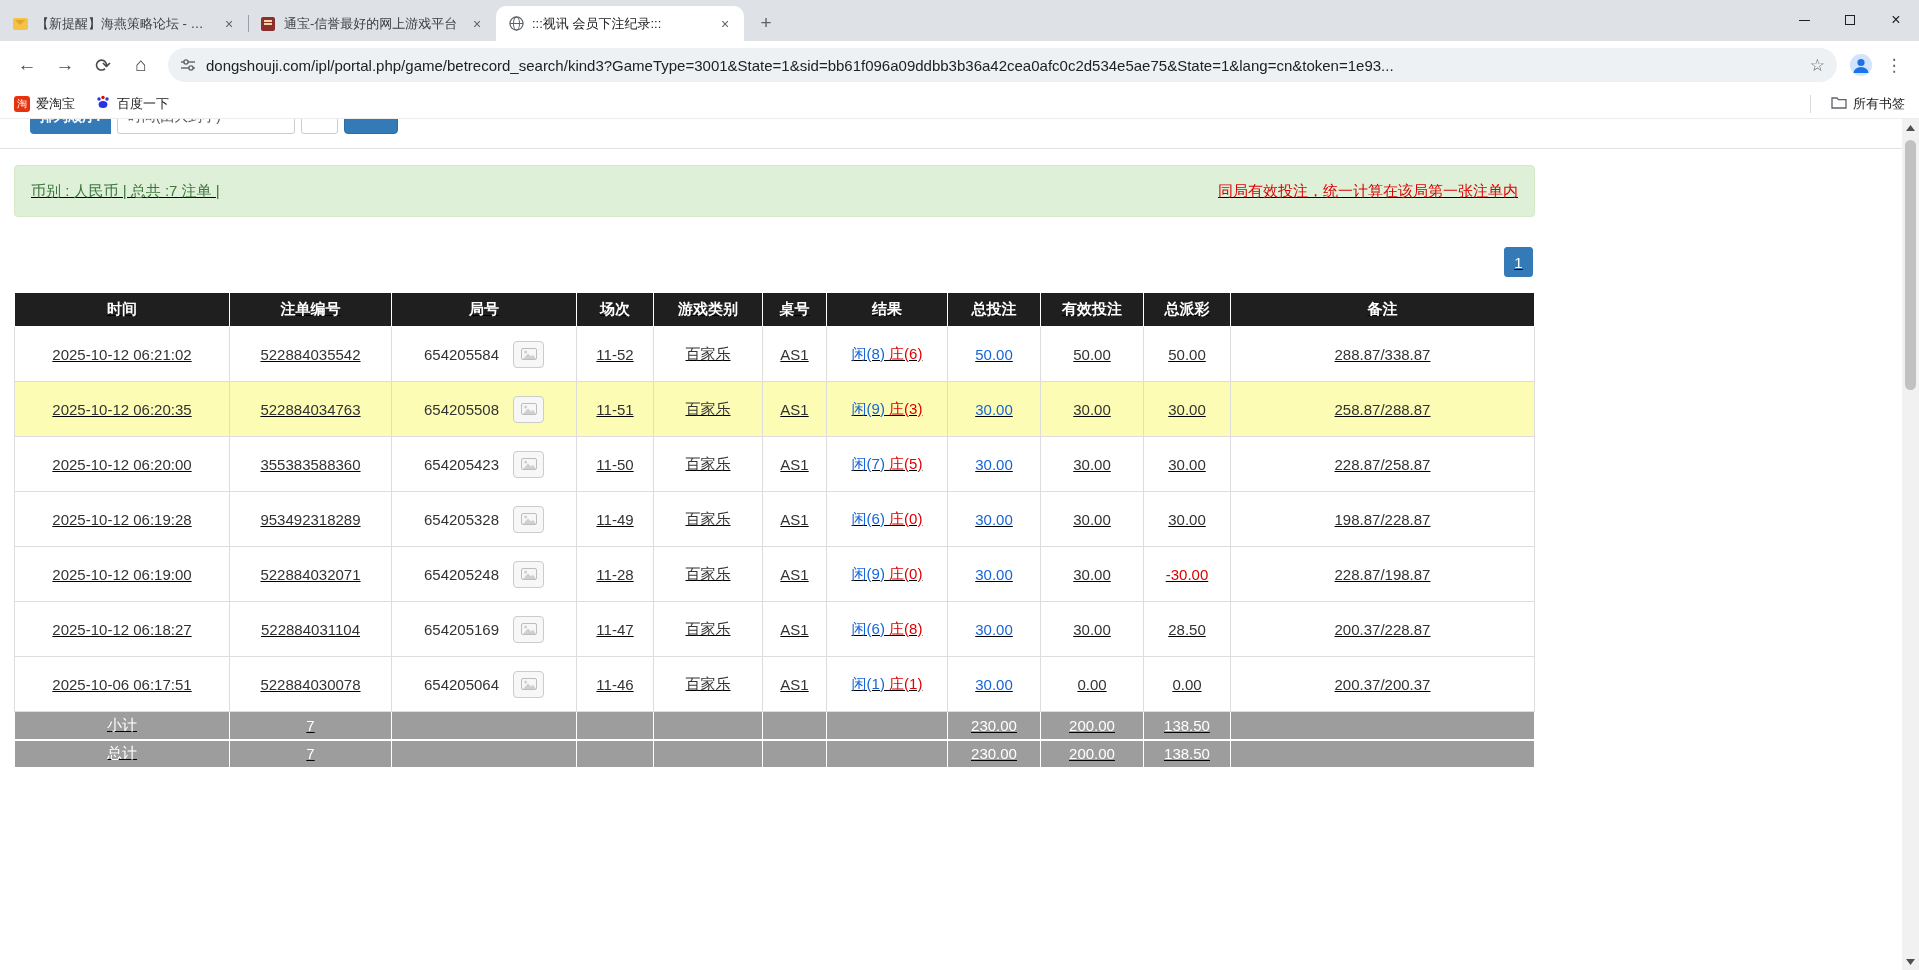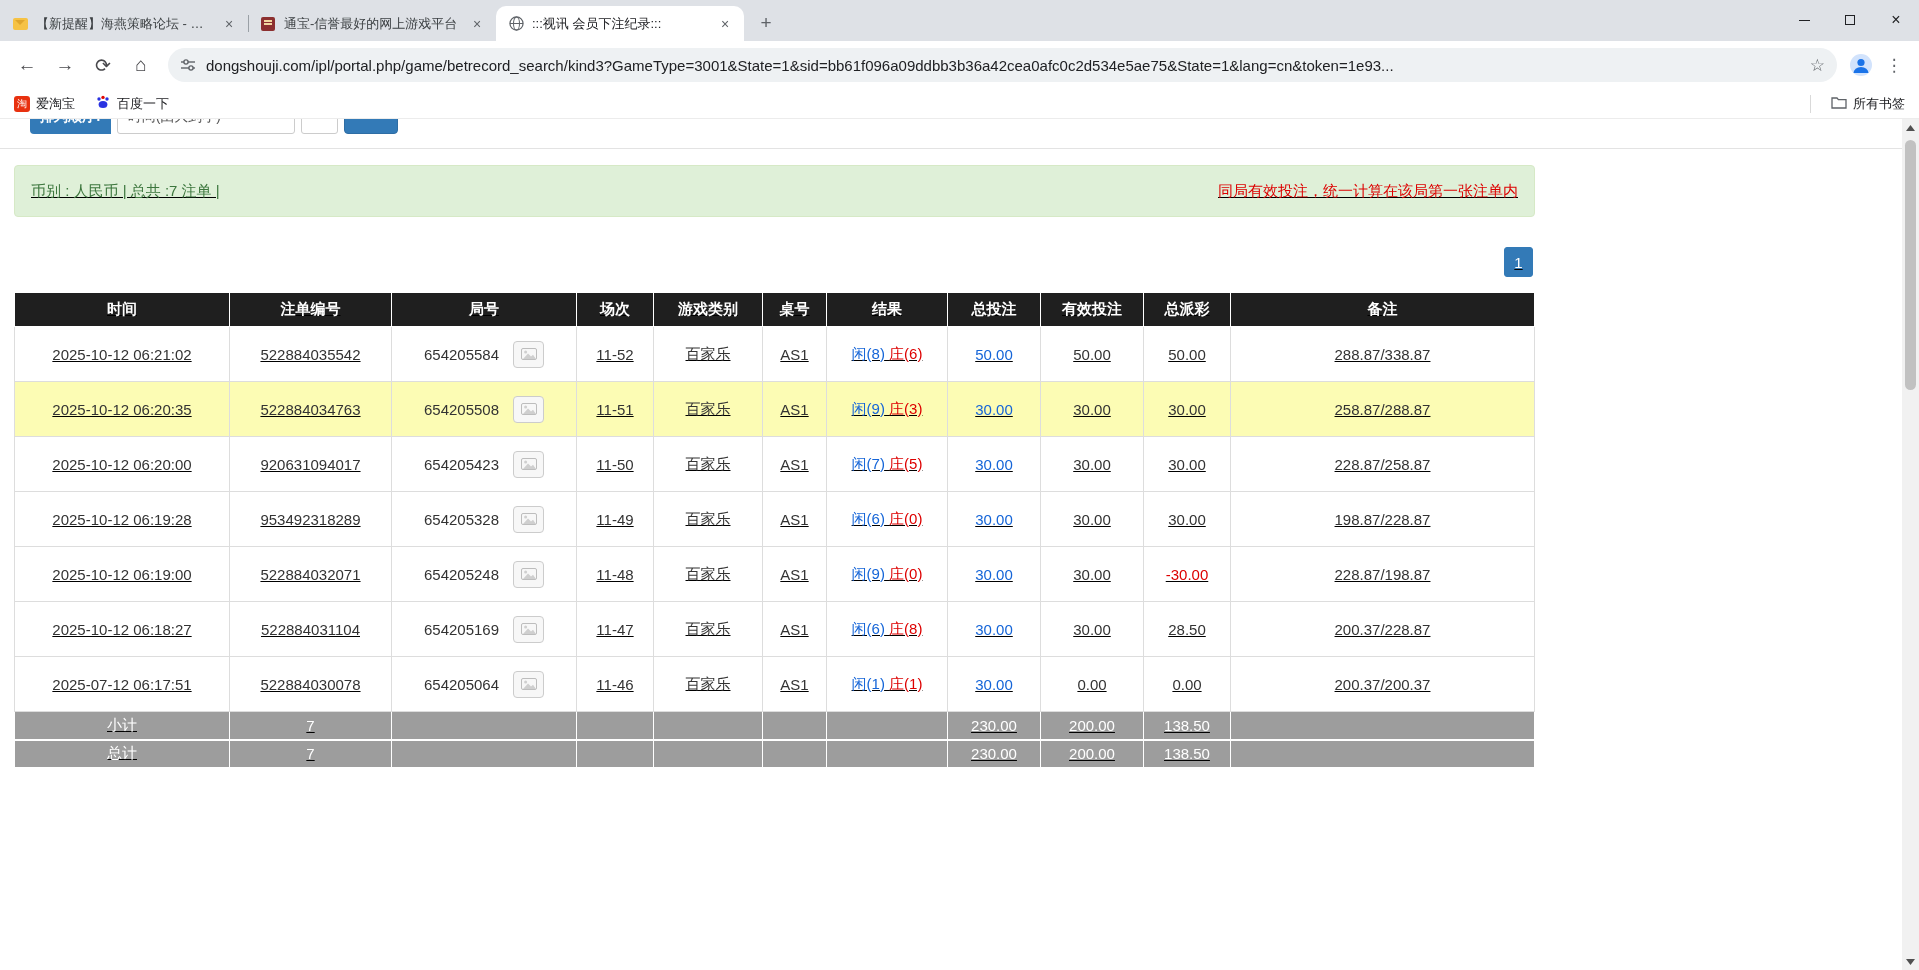--- a/index.html
+++ b/index.html
@@ -284,21 +284,21 @@
             <td>百家乐</td>
             <td>AS1</td>
             <td><span class="player">闲(9)</span> <span class="banker">庄(3)</span></td>
             <td><span class="blue">30.00</span></td>
             <td>30.00</td>
             <td>30.00</td>
             <td>258.87/288.87</td>
           </tr>
           <tr>
             <td>2025-10-12 06:20:00</td>
-            <td>920631094017</td>
+            <td>355383588360</td>
             <td><span class="round-wrap">
                   <span>654205423</span>
                   <span class="replay-btn">
                     <svg width="16" height="12" viewBox="0 0 16 12">
                       <rect x="0.5" y="0.5" width="15" height="11" rx="1.5" fill="none" stroke="#bdbdbd"></rect>
                       <circle cx="4.6" cy="3.9" r="1.5" fill="#cfcfcf"></circle>
                       <path d="M2 11 L7 5.5 L10 8.6 L12 6.8 L15 11 Z" fill="#cfcfcf"></path>
                     </svg>
                   </span>
                 </span></td>
@@ -339,21 +339,21 @@
             <td><span class="round-wrap">
                   <span>654205248</span>
                   <span class="replay-btn">
                     <svg width="16" height="12" viewBox="0 0 16 12">
                       <rect x="0.5" y="0.5" width="15" height="11" rx="1.5" fill="none" stroke="#bdbdbd"></rect>
                       <circle cx="4.6" cy="3.9" r="1.5" fill="#cfcfcf"></circle>
                       <path d="M2 11 L7 5.5 L10 8.6 L12 6.8 L15 11 Z" fill="#cfcfcf"></path>
                     </svg>
                   </span>
                 </span></td>
-            <td>11-48</td>
+            <td>11-28</td>
             <td>百家乐</td>
             <td>AS1</td>
             <td><span class="player">闲(9)</span> <span class="banker">庄(0)</span></td>
             <td><span class="blue">30.00</span></td>
             <td>30.00</td>
             <td class="neg">-30.00</td>
             <td>228.87/198.87</td>
           </tr>
           <tr>
             <td>2025-10-12 06:18:27</td>
@@ -371,21 +371,21 @@
             <td>11-47</td>
             <td>百家乐</td>
             <td>AS1</td>
             <td><span class="player">闲(6)</span> <span class="banker">庄(8)</span></td>
             <td><span class="blue">30.00</span></td>
             <td>30.00</td>
             <td>28.50</td>
             <td>200.37/228.87</td>
           </tr>
           <tr>
-            <td>2025-07-12 06:17:51</td>
+            <td>2025-10-06 06:17:51</td>
             <td>522884030078</td>
             <td><span class="round-wrap">
                   <span>654205064</span>
                   <span class="replay-btn">
                     <svg width="16" height="12" viewBox="0 0 16 12">
                       <rect x="0.5" y="0.5" width="15" height="11" rx="1.5" fill="none" stroke="#bdbdbd"></rect>
                       <circle cx="4.6" cy="3.9" r="1.5" fill="#cfcfcf"></circle>
                       <path d="M2 11 L7 5.5 L10 8.6 L12 6.8 L15 11 Z" fill="#cfcfcf"></path>
                     </svg>
                   </span>

